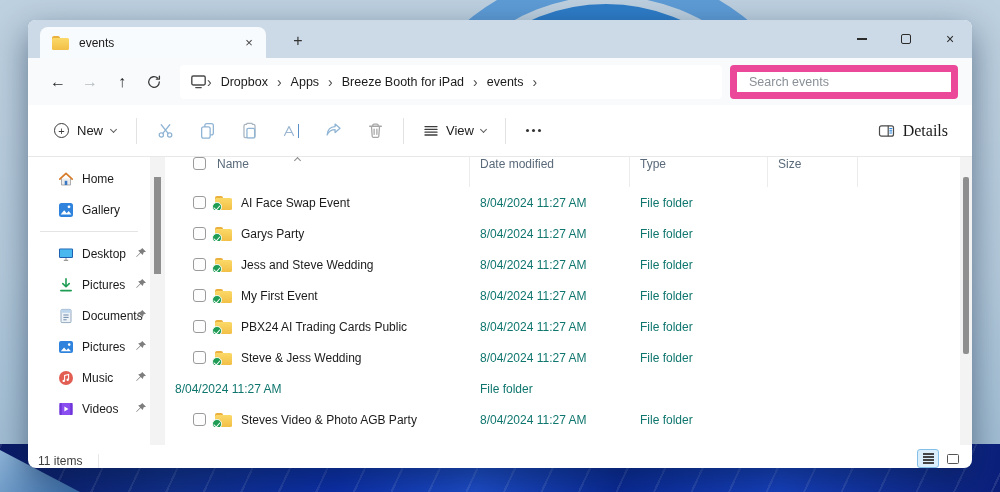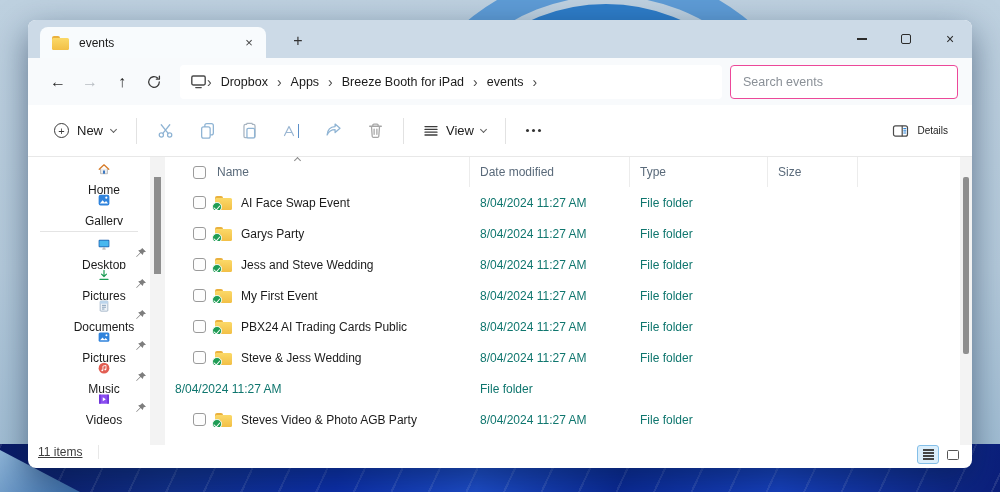--- a/index.html
+++ b/index.html
@@ -56,21 +56,21 @@
   
   .navbar { height:47px; background:#f8fafc; display:flex; align-items:center;
     padding:0 14px; flex:none; }
   .nav-btn { width:32px; height:32px; display:flex; align-items:center; justify-content:center;
     font-size:16px; color:#2b2b2b; border-radius:4px; flex:none; }
   .nav-btn.disabled { color:#b7bcc1; }
   .breadcrumb { flex:1; height:34px; background:#fff; border-radius:4px; margin:0 8px 0 10px;
     display:flex; align-items:center; padding:0 10px; min-width:0; }
   .crumb { font-size:12.5px; color:#1b1b1b; padding:0 9px; white-space:nowrap; }
   .crumb-sep { font-size:14px; color:#4a4a4a; }
-  .searchbox { width:228px; height:34px; background:#fff; border:1px solid #ec4899;
+  .searchbox { width:228px; height:34px; background:#fff; border:7px solid #ec4899;
     border-radius:4px; display:flex; align-items:center; padding:0 12px; flex:none; }
   .searchbox input { border:none; outline:none; width:100%; font-size:12.5px; color:#333;
     background:transparent; font-family:"Liberation Sans",sans-serif; }
   .searchbox input::placeholder { color:#8a9097; }
 
   
   .toolbar { height:52px; border-bottom:1px solid #e8e8e8; display:flex; align-items:center;
     padding:0 16px; flex:none; background:#fff; }
   .tb-new { display:flex; align-items:center; gap:8px; height:34px; padding:0 10px; border-radius:4px; }
   .plus-circle { width:15px; height:15px; border:1.4px solid #3b3b3b; border-radius:50%;
@@ -82,53 +82,53 @@
   .tb-icon { width:36px; height:34px; display:flex; align-items:center; justify-content:center;
     border-radius:4px; }
   .tb-group { display:flex; align-items:center; gap:6px; }
   .tb-drop { display:flex; align-items:center; gap:7px; height:34px; padding:0 9px; border-radius:4px; }
   .rename-ic { display:flex; align-items:center; gap:2px; }
   .rn-bar { width:1.6px; height:14px; background:#5b8fc9; }
   .dots { display:flex; gap:3px; padding:0 10px; }
   .dots i { width:3px; height:3px; border-radius:50%; background:#333; }
   .tb-right { margin-left:auto; display:flex; align-items:center; gap:8px; }
   .tb-details { display:flex; align-items:center; gap:8px; padding:0 8px; height:34px; border-radius:4px; }
-  .tb-details span { font-size:10px; color:#1b1b1b; }
+  .tb-details span { font-size:16px; color:#1b1b1b;font-family:Liberation Serif, serif; }
 
   
   .main { flex:1; display:flex; min-height:0; }
   .sidebar { width:122px; padding-top:6px; flex:none; }
   .side-item { height:31px; display:flex; align-items:center; padding-left:30px; gap:8px;
-    font-size:12px; color:#1b1b1b; position:relative; white-space:nowrap; overflow:hidden;flex-direction:column; }
+    font-size:12px; color:#1b1b1b; position:relative; white-space:nowrap; overflow:hidden; }
   .side-item .lbl { overflow:hidden; max-width:62px; }
   .side-item .pin { position:absolute; right:3px; top:9px; }
   .side-divider { height:1px; background:#e4e4e4; margin:6px 12px; }
   .side-scroll { width:15px; background:#f3f3f3; position:relative; flex:none; }
   .side-thumb { position:absolute; left:4px; top:20px; width:7px; height:97px; background:#8f8f8f; }
 
   .content { flex:1; display:flex; flex-direction:column; min-width:0; }
   .list-header { height:30px; display:grid; grid-template-columns:305px 160px 138px 90px 1fr;
     align-items:center; font-size:12px; color:#5a6a7a; position:relative; flex:none; }
-  .hc { height:100%; display:flex; align-items:center; border-right:1px solid #ececec; padding-left:10px; }
+  .hc { height:100%; display:flex; align-items:flex-start; border-right:1px solid #ececec; padding-left:10px; }
   .hc:last-child { border-right:none; }
   .hdr-name { padding-left:28px; gap:11px; }
   .sort-caret { position:absolute; left:130px; top:1px; width:5px; height:5px;
     border-right:1.3px solid #8a8a8a; border-bottom:1.3px solid #8a8a8a; transform:rotate(-135deg); }
   .cb { width:13px; height:13px; border:1px solid #9b9b9b; border-radius:3px; background:#fdfdfd; flex:none; }
   .rows { flex:1; overflow:hidden; }
   .row { height:31px; display:grid; grid-template-columns:305px 160px 138px 90px 1fr; align-items:center; }
   .cell-name { display:flex; align-items:center; gap:9px; padding-left:28px; font-size:12px;
     color:#1b1b1b; overflow:hidden; white-space:nowrap; }
   .cell-date,.cell-type,.cell-size { font-size:12px; color:#0f766e; padding-left:10px; }
   .v-scroll { width:12px; background:#f3f3f3; position:relative; flex:none; }
   .v-thumb { position:absolute; left:3px; top:20px; width:6px; height:177px; background:#8f8f8f; border-radius:2px; }
 
   
-  .statusbar { height:23px; display:flex; align-items:flex-start; padding:0 8px 0 10px;
-    font-size:12px; color:#3d3d3d; flex:none;text-decoration:underline; }
+  .statusbar { height:23px; display:flex; align-items:flex-end; padding:0 8px 0 10px;
+    font-size:12px; color:#3d3d3d; flex:none; }
   .sb-sep { width:1px; height:14px; background:#e8e8e8; margin-left:16px; }
   .view-toggles { margin-left:auto; display:flex; gap:3px; }
   .vt-btn { width:22px; height:19px; display:flex; align-items:center; justify-content:center;
     border:1px solid transparent; border-radius:3px; }
   .vt-btn.active { background:#dbeefb; border-color:#84bfe8; }
   .vt-lines { display:flex; flex-direction:column; gap:1.6px; }
   .vt-lines i { width:11px; height:1.6px; background:#444; }
   .vt-thumbicon { width:12px; height:10px; border:1.5px solid #555; border-radius:1.5px; }
   svg { display:block; }
 </style>

